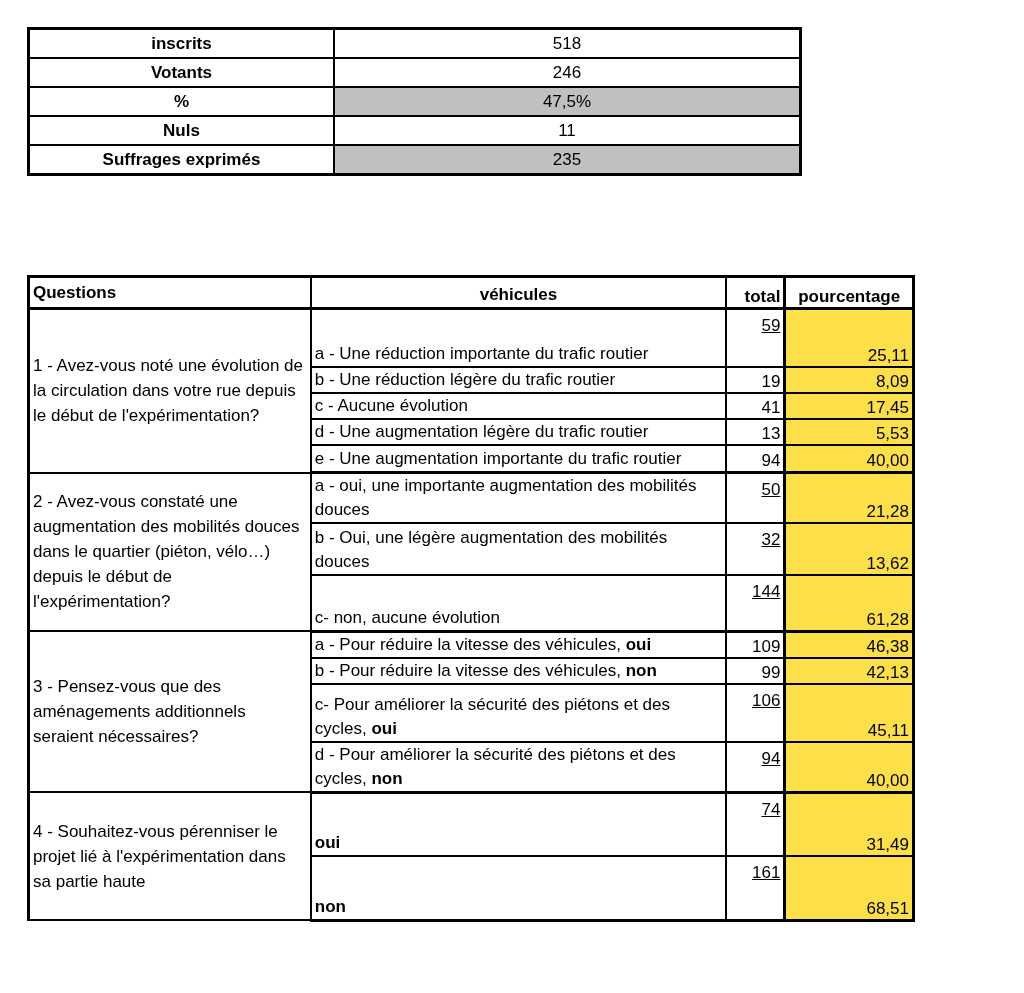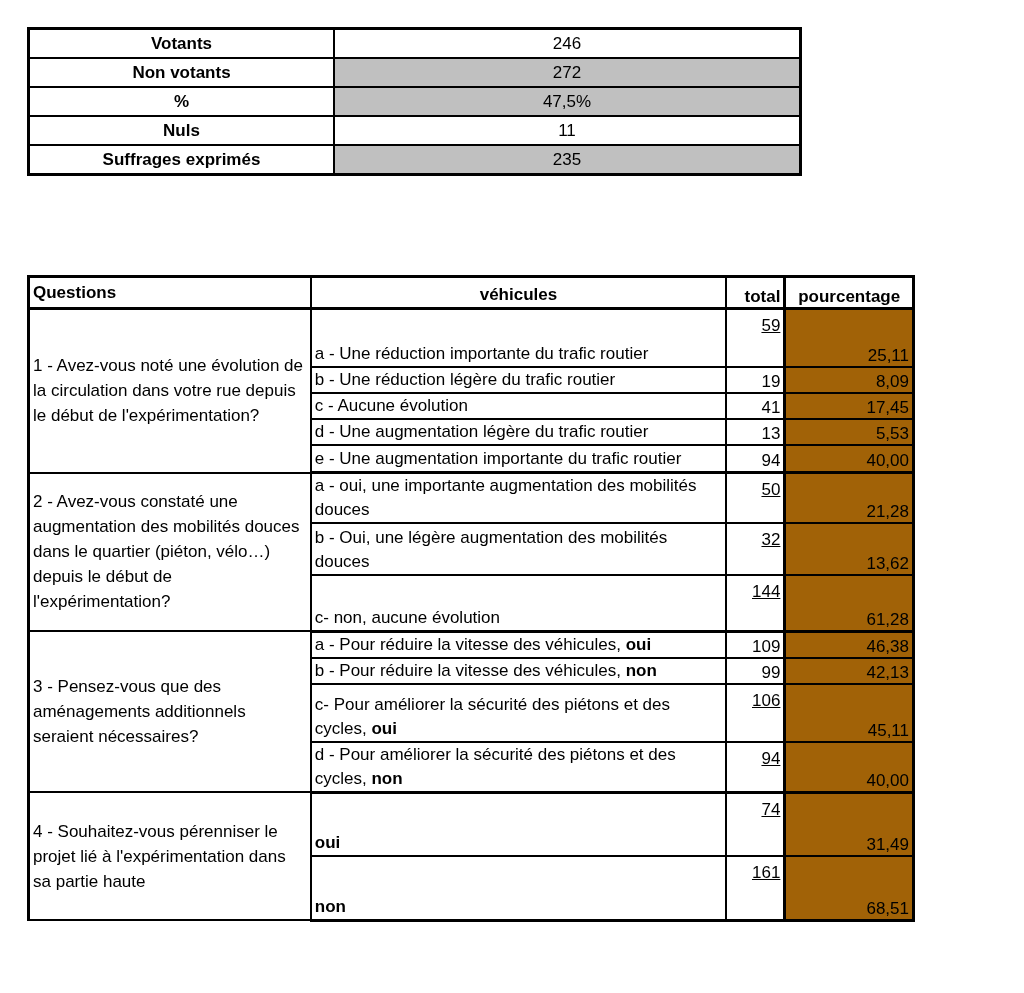--- a/index.html
+++ b/index.html
@@ -7,39 +7,39 @@
   .summary{position:absolute;left:27px;top:27px;width:775px;border-collapse:collapse;border:3px solid #000;}
   .summary td{border:2px solid #000;height:27px;padding:0;font-size:17px;text-align:center;}
   .summary td.lbl{width:303px;font-weight:bold;}
   .summary td.gray{background:#c0c0c0;}
   .results{position:absolute;left:27px;top:275px;width:888px;border-collapse:collapse;}
   .results td{padding:0 3px;font-size:17px;vertical-align:bottom;border:2px solid #000;}
   .hdr td{height:29px;font-weight:bold;border-top:3px solid #000;border-bottom:3px solid #000;}
   .qcol{width:300px;vertical-align:middle !important;border-left:3px solid #000 !important;line-height:25px;}
   .rcol{width:466px;line-height:24px;}
   .tcol{width:53px;text-align:right;margin-top:8px;}
-  .pcol{width:123px;text-align:right;background:#a16207;border-right:3px solid #000 !important;border-left:3px solid #000 !important;}
+  .pcol{width:123px;text-align:right;background:#fde047;border-right:3px solid #000 !important;border-left:3px solid #000 !important;}
   .hdr .pcol{background:#fff;text-align:center;}
   .hdr .rcol{text-align:center;}
   .tcol.top{vertical-align:top;padding-top:6px;text-decoration:underline;}
   .sec-end td{border-bottom:3px solid #000;}
   b{font-weight:bold;}
 </style>
 </head>
 <body>
 
 <table class="summary">
   <tbody id="summary-body">
       <tr>
+        <td class="lbl">inscrits</td>
+        <td>518</td>
+      </tr>
+      <tr>
         <td class="lbl">Votants</td>
         <td>246</td>
-      </tr>
-      <tr>
-        <td class="lbl">Non votants</td>
-        <td class="gray">272</td>
       </tr>
       <tr>
         <td class="lbl">%</td>
         <td class="gray">47,5%</td>
       </tr>
       <tr>
         <td class="lbl">Nuls</td>
         <td>11</td>
       </tr>
       <tr>

